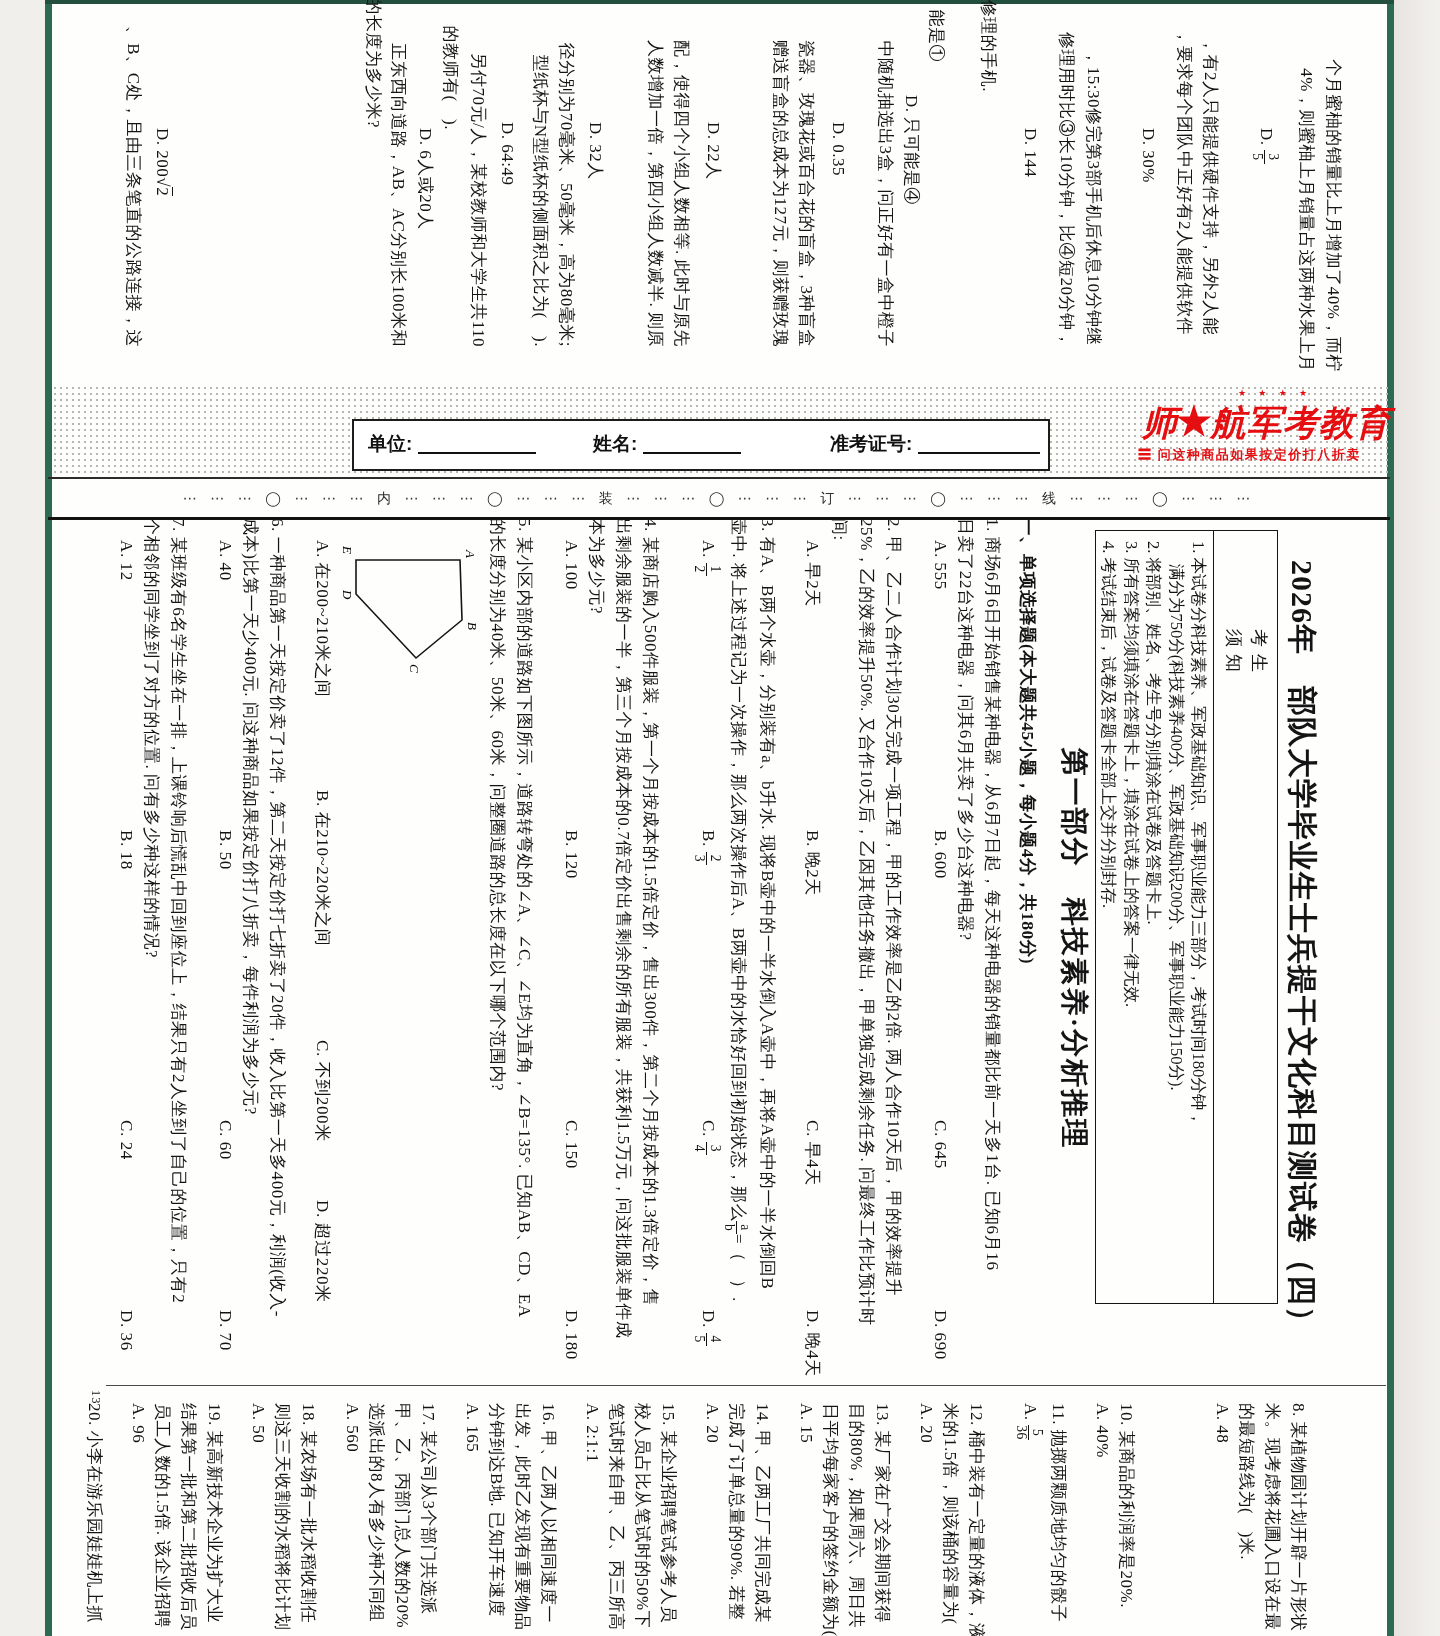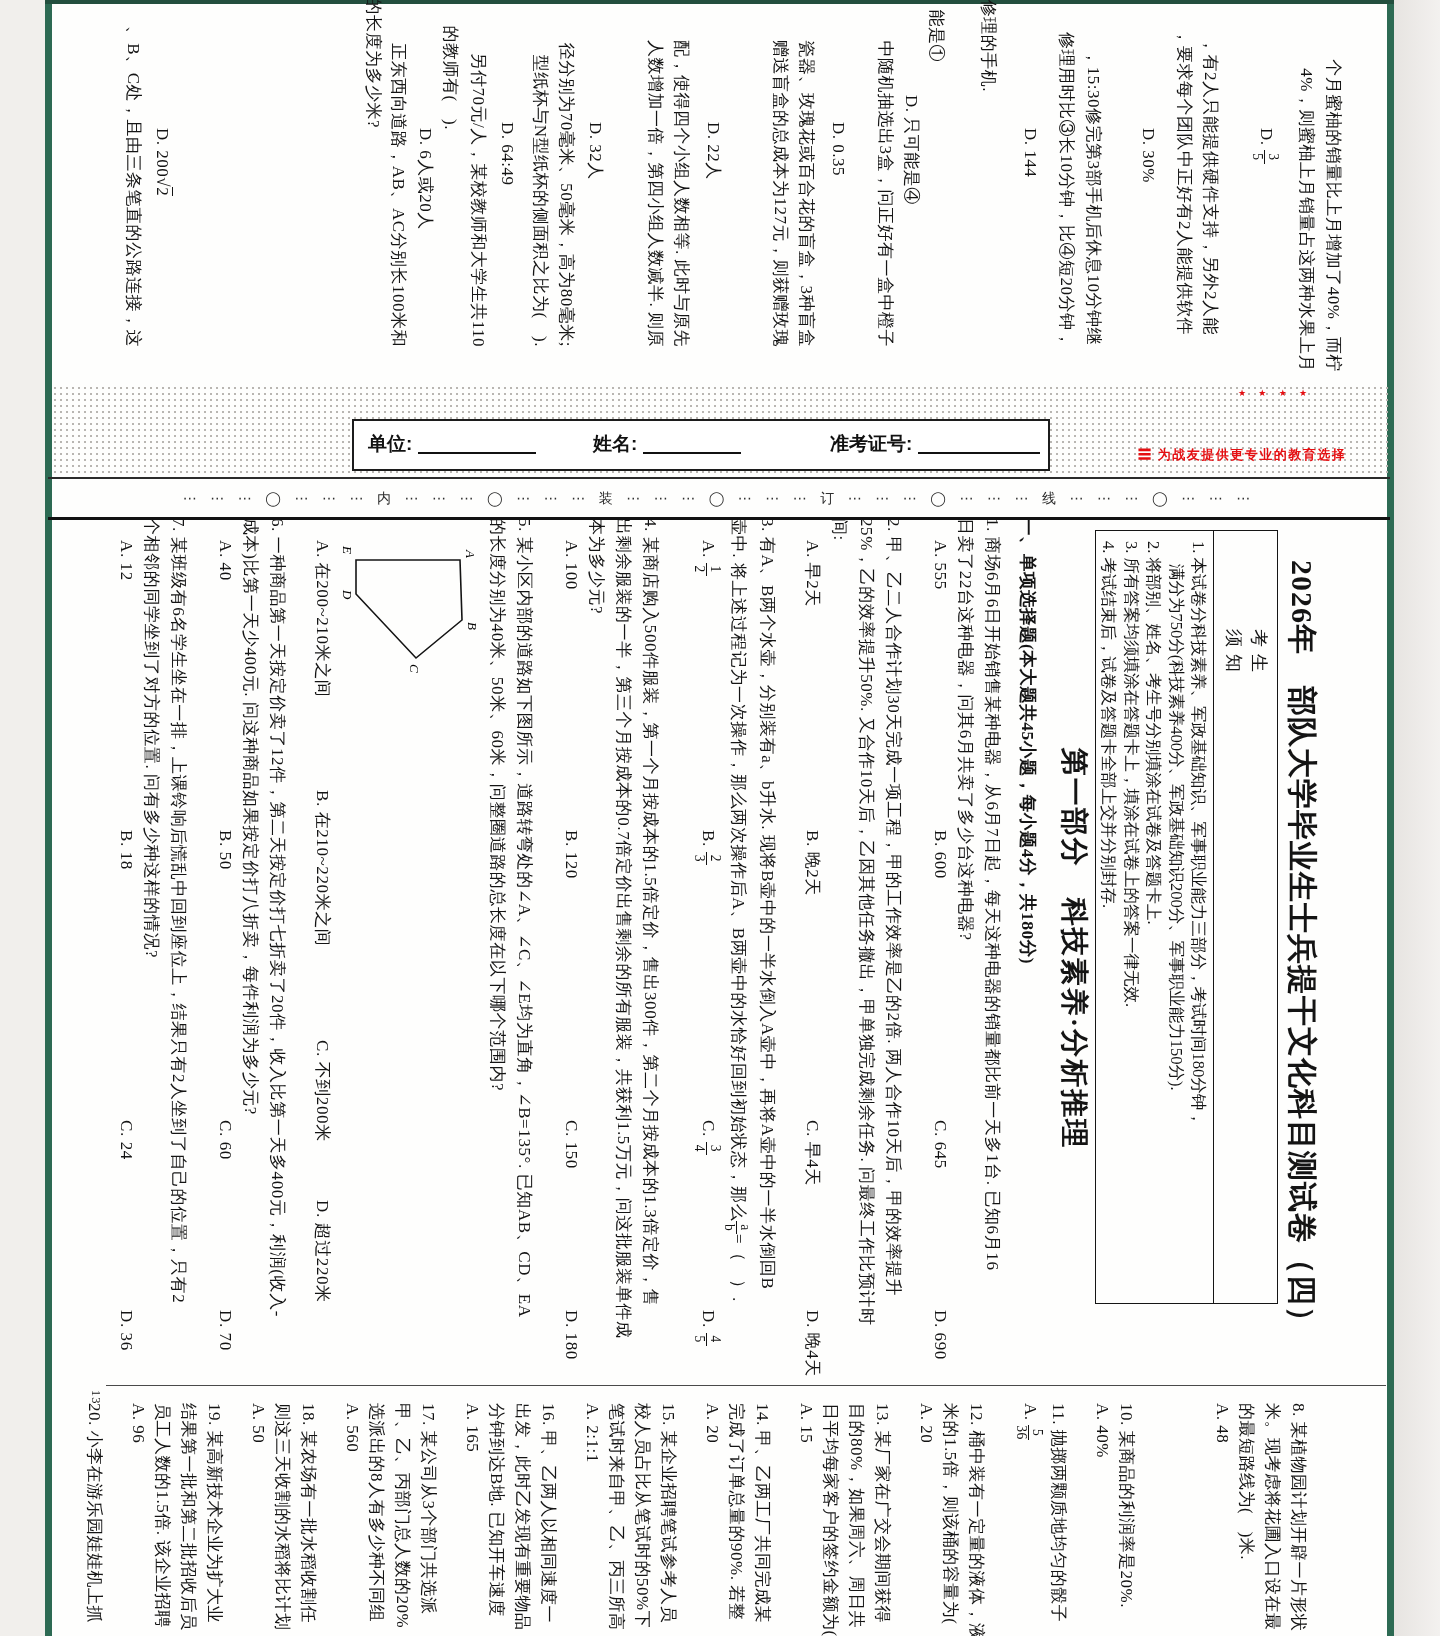--- a/index.html
+++ b/index.html
@@ -105,21 +105,22 @@
 <div class="abs" id="fieldbox">
   <span class="field" style="left:14px">
     <span>单位:</span> <span class="blank" style="width:118px"></span></span>
   <span class="field" style="left:239px">
     <span>姓名:</span> <span class="blank" style="width:98px"></span></span>
   <span class="field" style="left:476px">
     <span>准考证号:</span> <span class="blank" style="width:122px"></span></span>
 </div>
 <div class="abs" id="logo">
   <div class="logo-ministars">★ ★ ★ ★</div>
-  <div class="logo-slogan"><span>☰</span> <span>为战友提供更专业的教育选择</span></div>
+  <div class="logo-main"><span>师</span><span class="logo-star">★</span><span>航军考教育</span></div>
+  <div class="logo-slogan"><span>☰</span> <span>问这种商品如果按定价打八折卖</span></div>
 </div>
 <div class="abs" id="dotline"></div>
 <div class="abs" id="bindrow">⋯ ⋯ ⋯ ◯ ⋯ ⋯ ⋯ 内 ⋯ ⋯ ⋯ ◯ ⋯ ⋯ ⋯ 装 ⋯ ⋯ ⋯ ◯ ⋯ ⋯ ⋯ 订 ⋯ ⋯ ⋯ ◯ ⋯ ⋯ ⋯ 线 ⋯ ⋯ ⋯ ◯ ⋯ ⋯ ⋯</div>
 <div class="abs" id="pageline"></div>
 
 <div class="abs rot" id="page-rot">
   <div class="abs" id="title">2026年　部队大学毕业生士兵提干文化科目测试卷（四）</div>
 
   <div class="abs" id="notice">
     <div class="lab">

